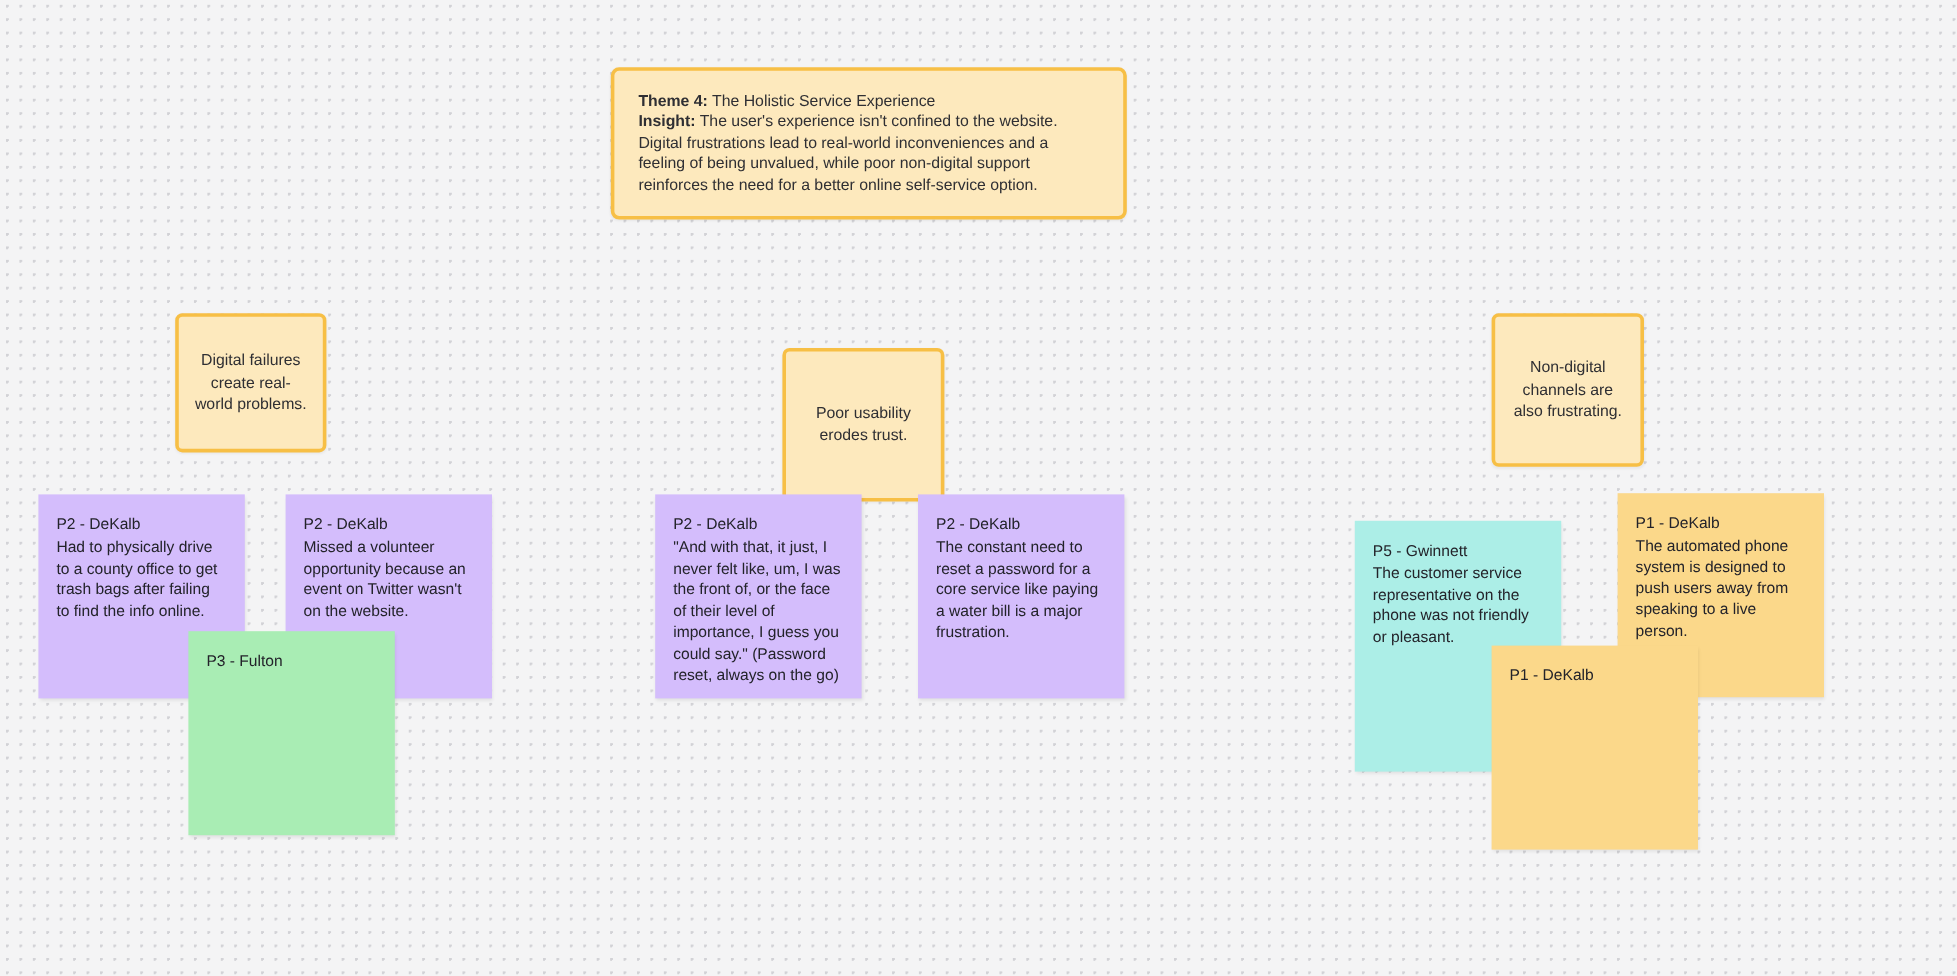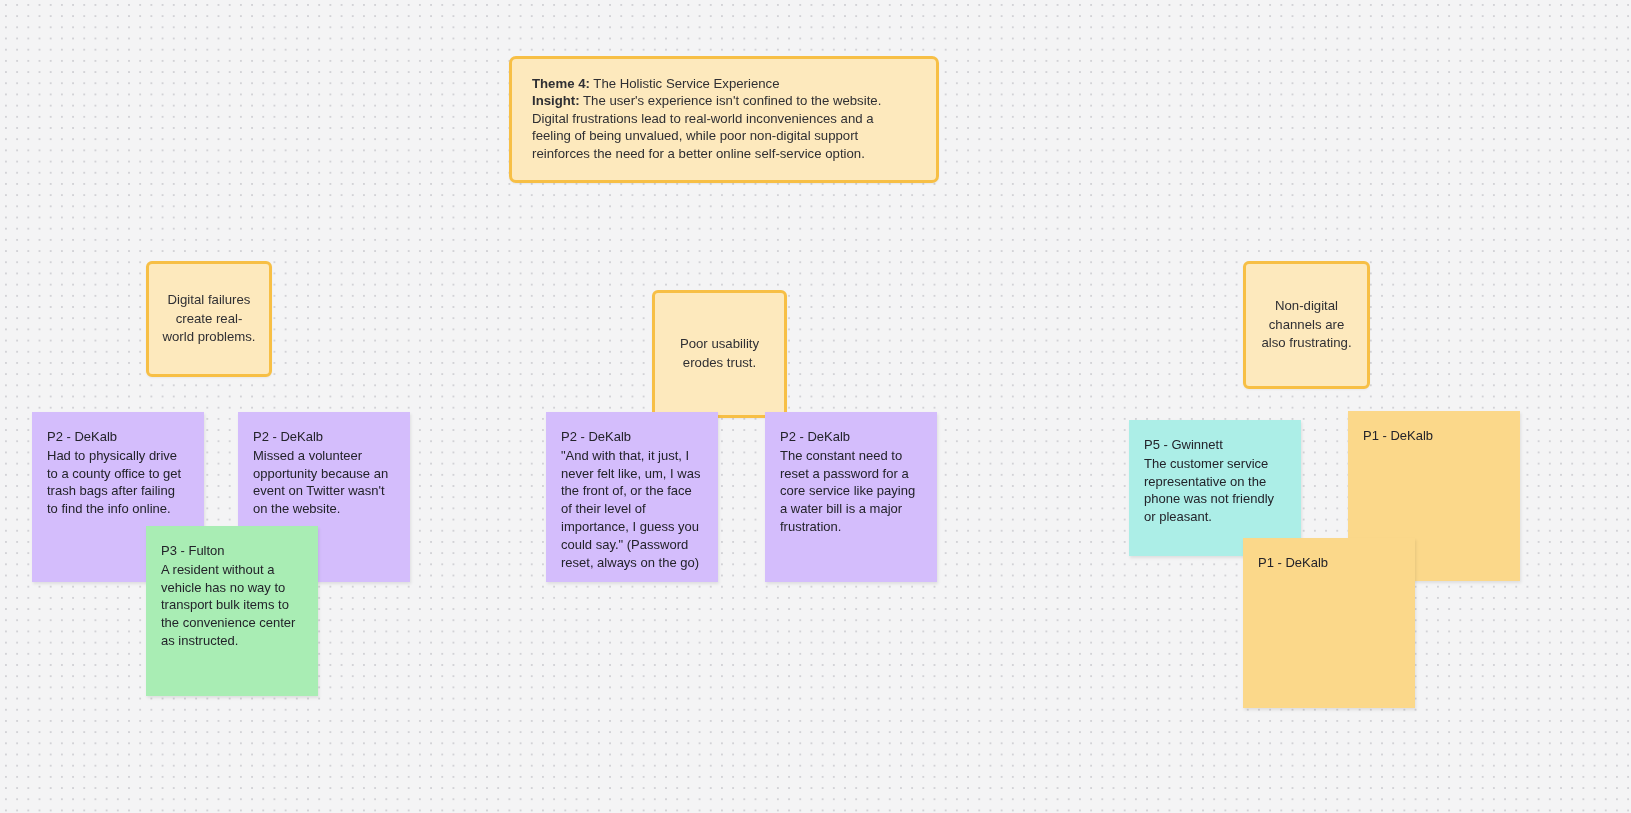--- a/index.html
+++ b/index.html
@@ -78,21 +78,21 @@
   }
   .sticky .who {
     display: block;
     margin-bottom: 1px;
   }
   .sticky .body {
     display: block;
     white-space: pre-line;
   }
   .sticky.purple { background: #d4bdfc; }
-  .sticky.green  { background: #a9edb4; }
+  .sticky.green  { background: #a9edb4; margin-left: 11px; }
   .sticky.cyan   { background: #aceee7; }
   .sticky.yellow { background: #fbd88a; }
 </style>
 </head>
 <body>
 
 <div id="board">
 
   <div class="theme-card" style="left:509px; top:56px; width:430px; height:127px;">
     <span class="line"><b>Theme 4:</b><span> The Holistic Service Experience</span></span>
@@ -116,39 +116,39 @@
     <span class="body">Had to physically drive to a county office to get trash bags after failing to find the info online.</span>
   </div>
 
   <div class="sticky purple" style="left:238px; top:412px; width:172px; height:170px; z-index:2;">
     <span class="who">P2 - DeKalb</span>
     <span class="body">Missed a volunteer opportunity because an event on Twitter wasn't on the website.</span>
   </div>
 
   <div class="sticky green" style="left:146px; top:526px; width:172px; height:170px; z-index:4;">
     <span class="who">P3 - Fulton</span>
-    <span class="body">A resident without a vehicle has no way to transport bulk items to the convenience center as instructed.</span>
   </div>
 
   <div class="sticky purple" style="left:546px; top:412px; width:172px; height:170px; z-index:2;">
     <span class="who">P2 - DeKalb</span>
     <span class="body">"And with that, it just, I never felt like, um, I was the front of, or the face of their level of importance, I guess you could say." (Password reset, always on the go)</span>
   </div>
 
   <div class="sticky purple" style="left:765px; top:412px; width:172px; height:170px; z-index:2;">
     <span class="who">P2 - DeKalb</span>
     <span class="body">The constant need to reset a password for a core service like paying a water bill is a major frustration.</span>
   </div>
 
-  <div class="sticky cyan" style="left:1129px; top:420px; width:172px; height:136px; z-index:2;">
+  <div class="sticky cyan" style="left:1129px; top:434px; width:172px; height:209px; z-index:2;">
     <span class="who">P5 - Gwinnett</span>
     <span class="body">The customer service representative on the phone was not friendly or pleasant.</span>
   </div>
 
   <div class="sticky yellow" style="left:1348px; top:411px; width:172px; height:170px; z-index:3;">
     <span class="who">P1 - DeKalb</span>
+    <span class="body">The automated phone system is designed to push users away from speaking to a live person.</span>
   </div>
 
   <div class="sticky yellow" style="left:1243px; top:538px; width:172px; height:170px; z-index:5;">
     <span class="who">P1 - DeKalb</span>
   </div>
 
 </div>
 
 </body></html>

